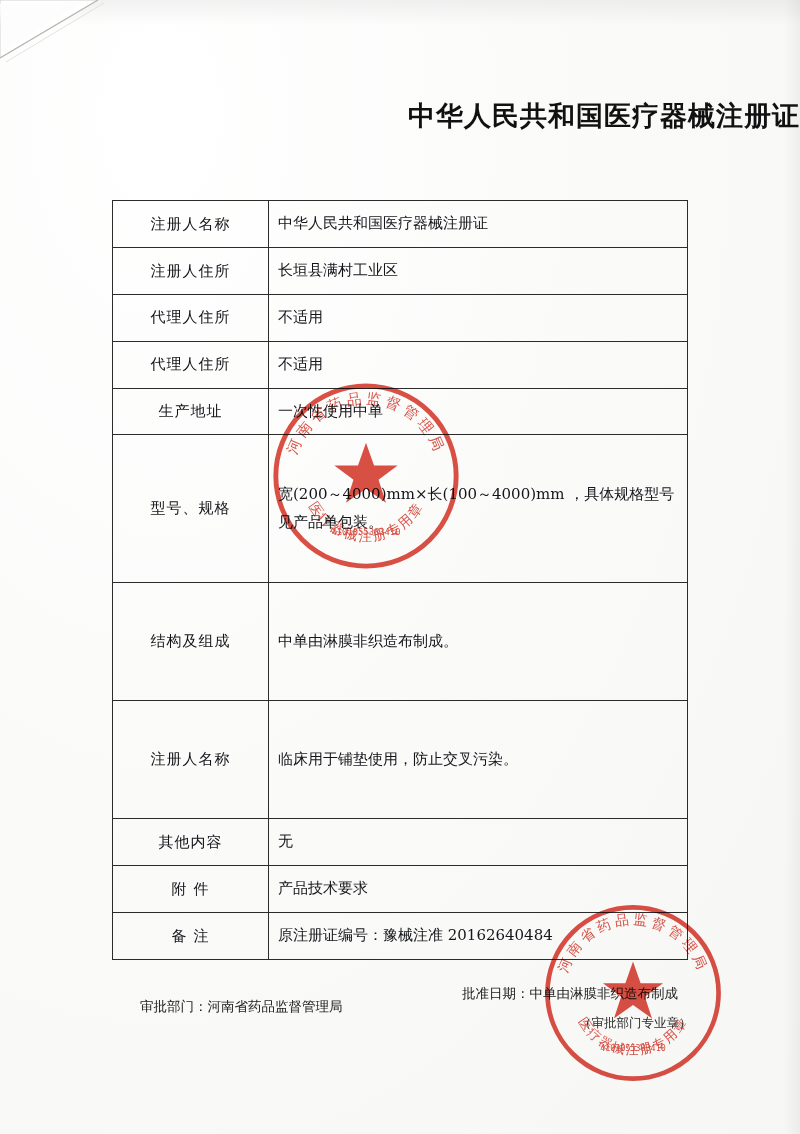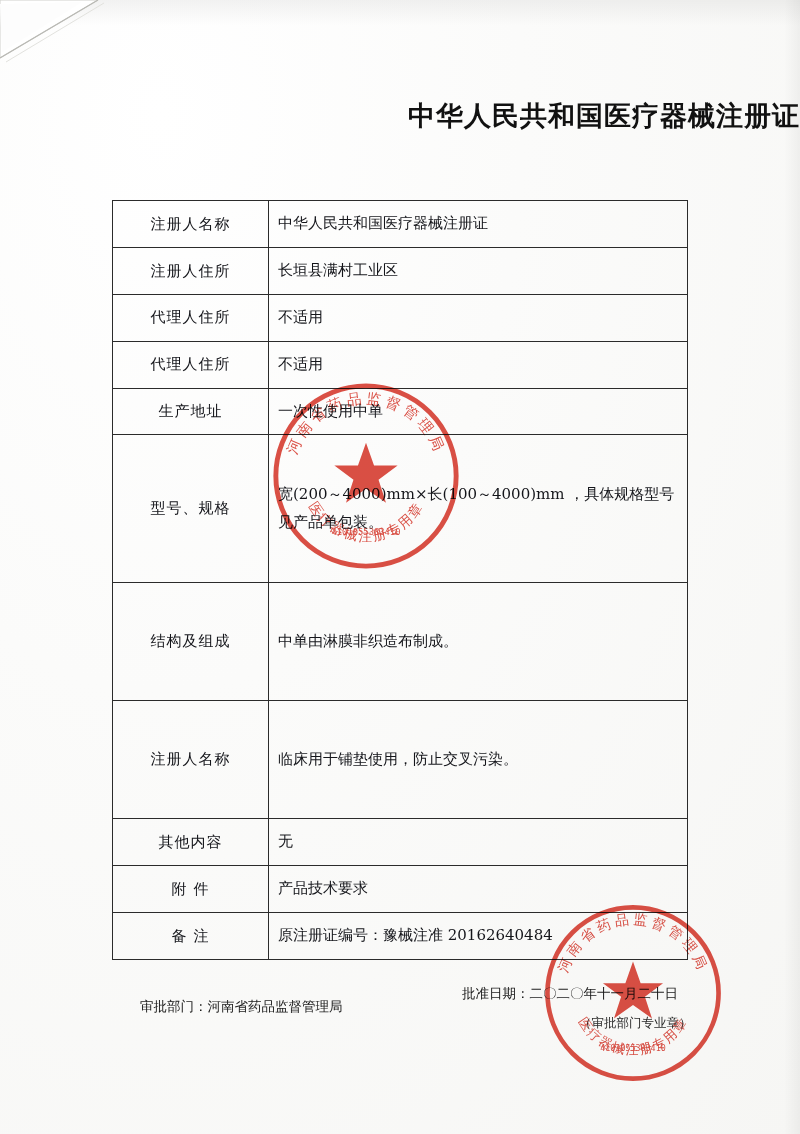--- a/index.html
+++ b/index.html
@@ -216,21 +216,21 @@
         <tr class="row-h1">
           <td class="label">备 注</td>
           <td class="value">原注册证编号：豫械注准 20162640484</td>
         </tr>
       </tbody>
     </table>
 
     <div class="footer">
       <div class="left">审批部门：河南省药品监督管理局</div>
       <div class="right">
-        <div>批准日期：二〇二〇年十一月二十日</div>
+        <div>批准日期：中单由淋膜非织造布制成</div>
       </div>
       <div class="seal-note">（审批部门专业章）</div>
     </div>
 
     <div class="seal seal-1">
       <svg viewBox="0 0 200 200">
         <defs>
           <path id="arcTop1" d="M 26,100 A 74,74 0 0 1 174,100"></path>
           <path id="arcBot1" d="M 34,100 A 66,66 0 0 0 166,100"></path>
         </defs>

